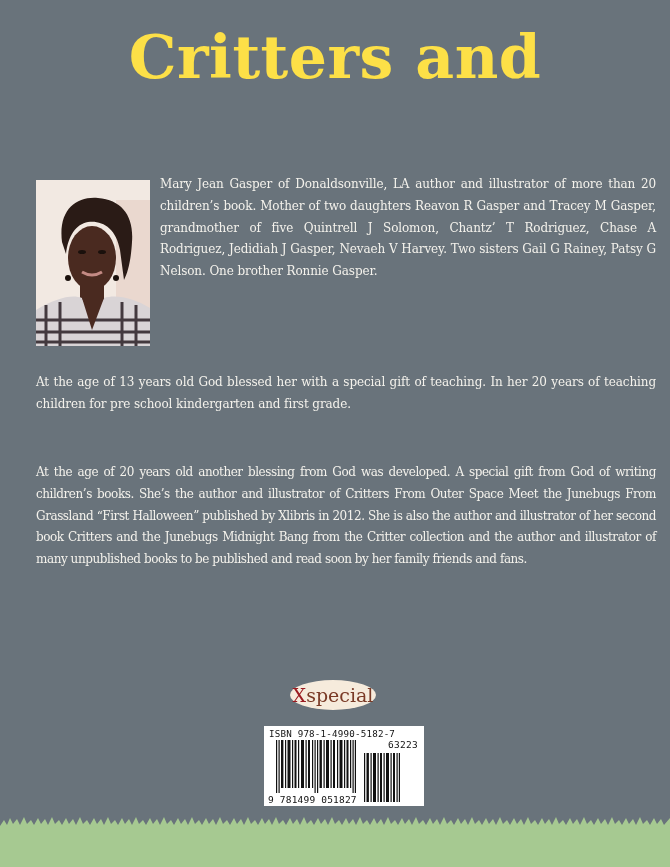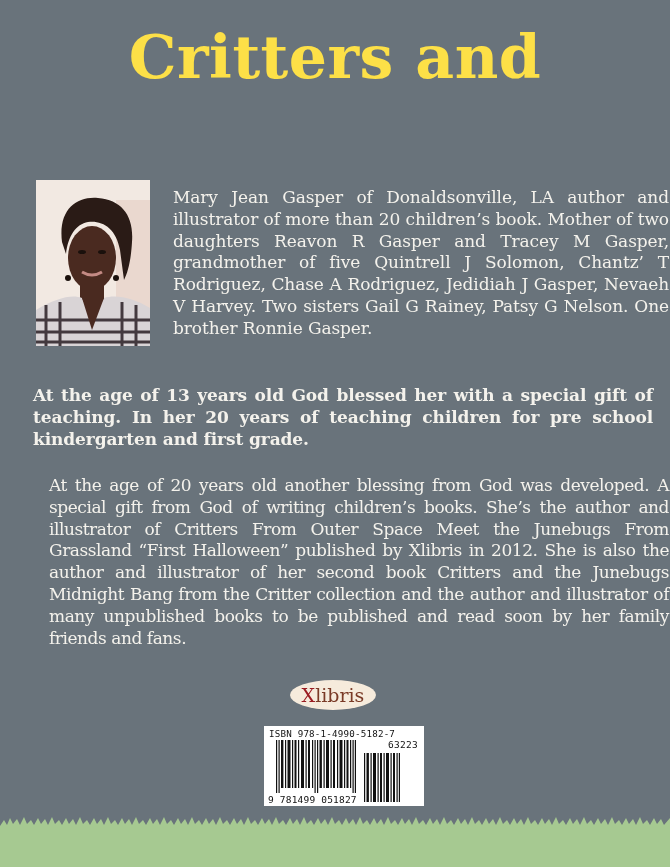--- a/index.html
+++ b/index.html
@@ -21,28 +21,28 @@
       letter-spacing: 0.5px;
     }
     .title div { display: block; }
     .photo {
       position: absolute; left: 36px; top: 180px; width: 114px; height: 166px;
       background: #f3ece6; overflow: hidden;
     }
     .photo svg { display: block; }
     .para {
       position: absolute;
-      font-size: 17px;
+      font-size: 12px;
       line-height: 21.8px;
       text-align: justify;
-      margin: 13px;
+      margin: 0;
       letter-spacing: -0.1px;
     }
     .p1 { left: 160px; top: 174px; width: 496px; }
-    .p2 { left: 20px; top: 372px; width: 620px; font-weight: bold; }
+    .p2 { left: 36px; top: 372px; width: 620px; }
     .p3 { left: 36px; top: 462px; width: 620px; letter-spacing: -0.45px; }
     .logo {
       position: absolute; left: 290px; top: 680px; width: 86px; height: 30px;
       background: #f6ebdc; border-radius: 50%;
       display: flex; align-items: center; justify-content: center;
       font-family: "DejaVu Serif", serif; font-size: 19px;
       color: #7a3a26;
     }
     .logo .x { color: #9b1c22; }
     .barcode {
@@ -96,21 +96,21 @@
     <circle cx="80" cy="98" r="3" fill="#1a100c"></circle>
   </svg>
 </div>
 
 <p class="para p1">Mary Jean Gasper of Donaldsonville, LA author and illustrator of more than 20 children’s book.  Mother of two daughters Reavon R Gasper and Tracey M Gasper, grandmother of five Quintrell J Solomon, Chantz’ T Rodriguez, Chase A Rodriguez, Jedidiah J Gasper, Nevaeh V Harvey. Two sisters Gail G Rainey, Patsy G Nelson. One brother Ronnie Gasper.</p>
 <p class="para p2">At the age of 13 years old God blessed her with a special gift of teaching.  In her 20 years of teaching children for pre school kindergarten and first grade.</p>
 <p class="para p3">At the age of 20 years old another blessing from God was developed. A special gift from God of writing children’s books. She’s the author and illustrator of Critters From Outer Space Meet the Junebugs From Grassland “First Halloween” published by Xlibris in 2012. She is also the author and illustrator of her second book Critters and the Junebugs Midnight Bang from the Critter collection and the author and illustrator of many unpublished books to be published and read soon by her family friends and fans.</p>
 
 <div class="logo">
   <span class="x">X</span>
-    <span>libris</span>
+    <span>special</span>
 </div>
 
 <div class="barcode">
   <div class="isbn">ISBN 978-1-4990-5182-7</div>
   <div class="price">63223</div>
   <svg class="bars-main" viewBox="0 0 80 53" preserveAspectRatio="none">
     <g fill="#111">
       <rect x="0" y="0" width="1.2" height="53"></rect>
         <rect x="2.5" y="0" width="1.2" height="53"></rect>
       <rect x="5" y="0" width="2.4" height="48"></rect>

